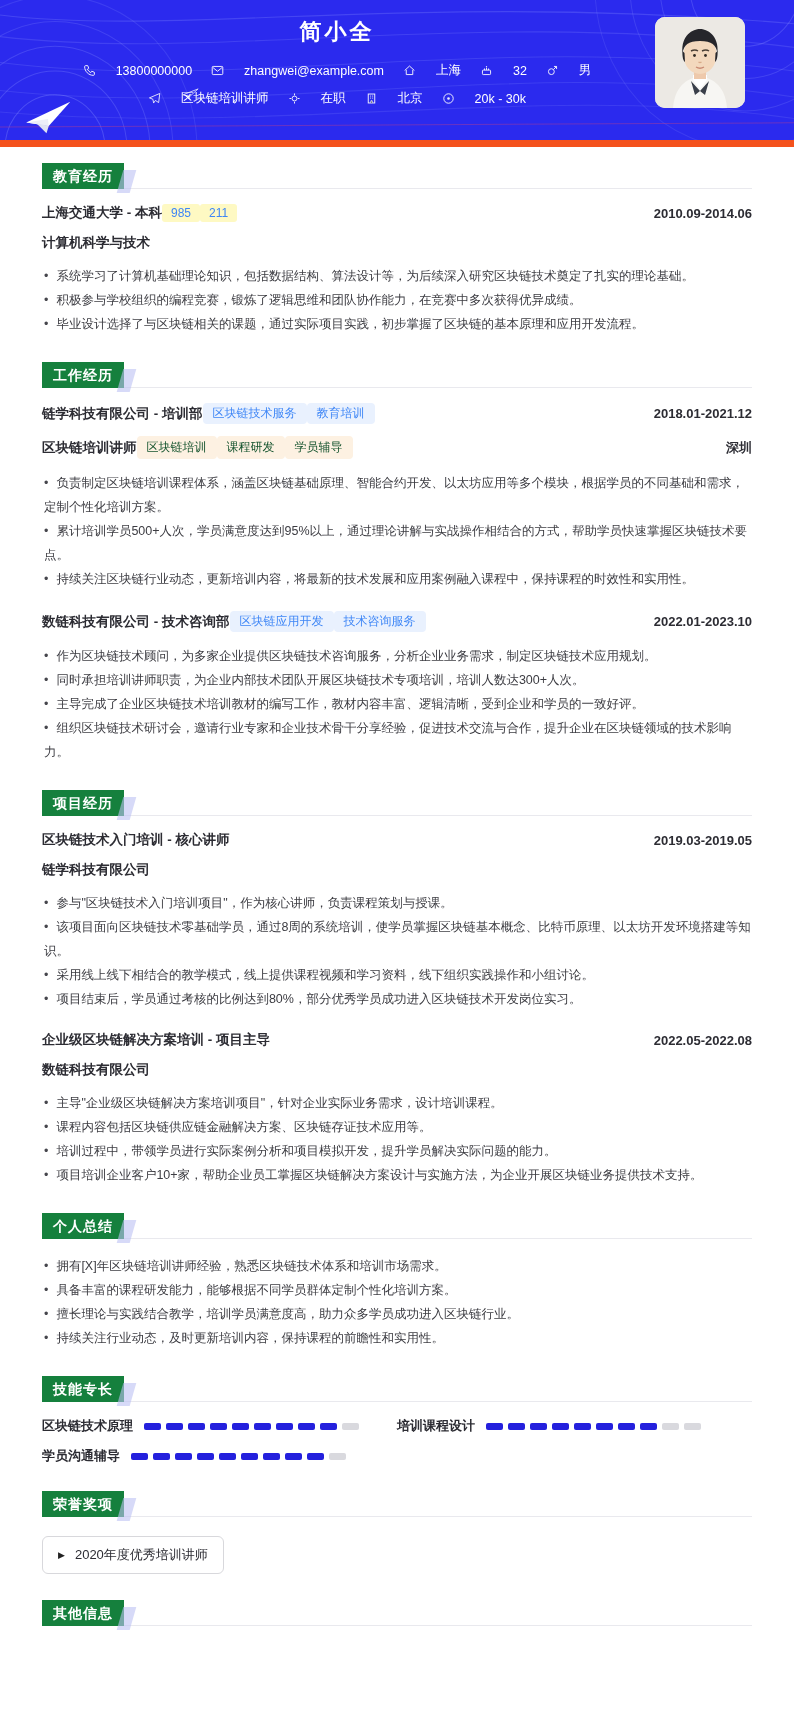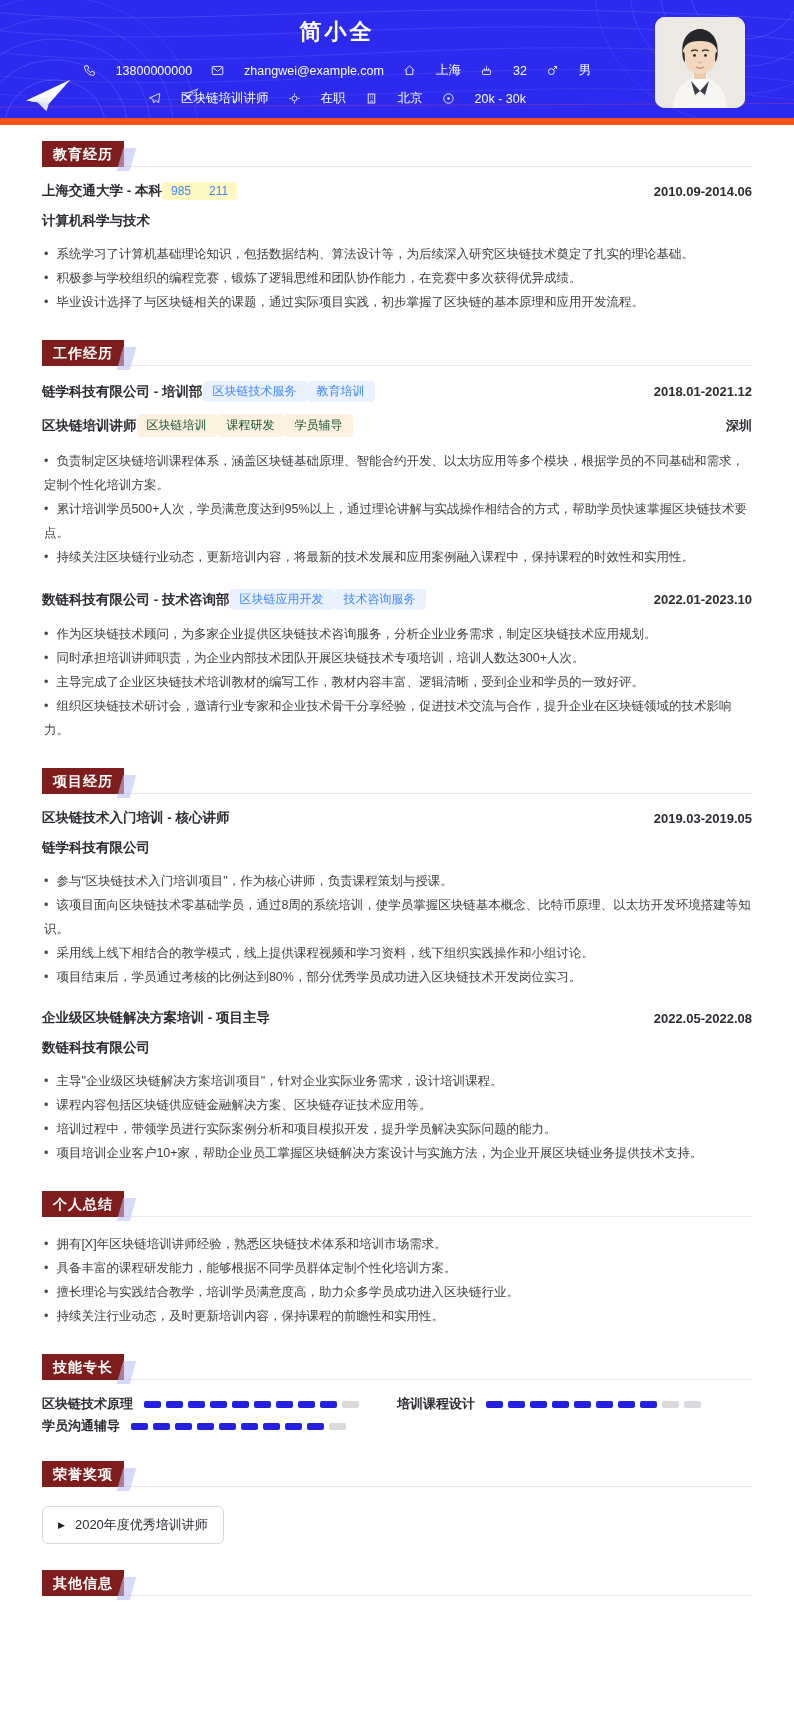--- a/index.html
+++ b/index.html
@@ -6,21 +6,21 @@
   html,body { margin:0; padding:0; }
   body {
     width: 794px;
     min-height: 1721px;
     background: #ffffff;
     font-family: "Liberation Sans", "DejaVu Sans", sans-serif;
     color: #3c3c42;
   }
 
   
-  .hero { position: relative; height: 118px; background: #2b2aee; overflow: hidden; }
+  .hero { position: relative; height: 140px; background: #2b2aee; overflow: hidden; }
   .waves { position: absolute; inset: 0; width: 100%; height: 100%; }
   .hero-inner {
     position: absolute; top: 0; left: 0; right: 120px; bottom: 0;
     display: flex; flex-direction: column; align-items: center;
     padding-top: 17px; color: #fff; z-index: 2;
   }
   .name { margin: 0 0 15px; font-size: 22px; font-weight: 700; letter-spacing: 3px; }
   .contact-row { display: flex; align-items: center; gap: 19px; font-size: 12.5px; margin-bottom: 11px; }
   .ci { display: inline-flex; align-items: center; gap: 20px; white-space: nowrap; }
   .cicon { width: 13px; height: 13px; opacity: .92; flex: 0 0 auto; }
@@ -32,21 +32,21 @@
   .plane-small { position: absolute; left: 182px; top: 88px; width: 17px; height: 12px; opacity: .85; z-index: 2; }
   .orange-bar { height: 7px; background: #f4521c; }
 
   
   main { padding: 14px 42px 36px; }
   .section { margin-top: 26px; }
   .section:first-child { margin-top: 2px; }
   .sec-head { position: relative; height: 26px; border-bottom: 1px solid #e9e9ee; margin-bottom: 15px; }
   .sec-badge {
     position: absolute; left: 0; bottom: -1px; z-index: 1;
-    background: #7f1d1d; color: #fff; font-size: 14px; font-weight: 700;
+    background: #15803d; color: #fff; font-size: 14px; font-weight: 700;
     padding: 6px 11px; line-height: 1; letter-spacing: 1px;
   }
   .sec-badge::after {
     content: ""; position: absolute; right: -9px; top: 7px; bottom: -4px; width: 13px;
     background: #bcc2f4; opacity: .6; transform: skewX(-16deg); z-index: -1;
   }
 
   .erow { display: flex; align-items: center; gap: 0; margin-bottom: 12px; }
   .etitle { font-weight: 700; font-size: 13.5px; color: #2c2c33; white-space: nowrap; }
   .espacer { flex: 1; }
@@ -54,21 +54,21 @@
   .pill   { background: #fef9c3; color: #3e86f6; font-size: 12px; padding: 2px 9px; border-radius: 3px; }
   .tag-blue   { background: #e9f1fe; color: #3e86f6; font-size: 12px; padding: 2px 10px; border-radius: 4px; white-space: nowrap; }
   .tag-orange { background: #fdf1e2; color: #14532d; font-size: 12px; padding: 3px 10px; border-radius: 4px; white-space: nowrap; }
 
   ul.bullets { list-style: none; margin: 0; padding: 0 0 0 2px; }
   .bullets li { font-size: 12.5px; color: #3c3c42; line-height: 24px; }
   .bullets li::before { content: "•"; margin-right: 8px; color: #46464c; }
   .job + .job, .proj + .proj { margin-top: 20px; }
 
   
-  .skills { display: grid; grid-template-columns: 1fr 1fr; row-gap: 4px; margin-top: 6px; }
+  .skills { display: grid; grid-template-columns: 1fr 1fr; row-gap: 12px; margin-top: 6px; }
   .skill { display: flex; align-items: center; gap: 11px; }
   .skill-name { font-weight: 700; font-size: 13px; color: #2c2c33; white-space: nowrap; }
   .skill-bar { display: inline-flex; gap: 5px; }
   .seg { width: 17px; height: 7px; border-radius: 2px; background: #d9d9de; }
   .seg.filled { background: #2420dd; }
 
   
   .award-chip {
     display: inline-flex; align-items: center; gap: 10px;
     border: 1px solid #d8d8dc; border-radius: 6px; background: #fff;

